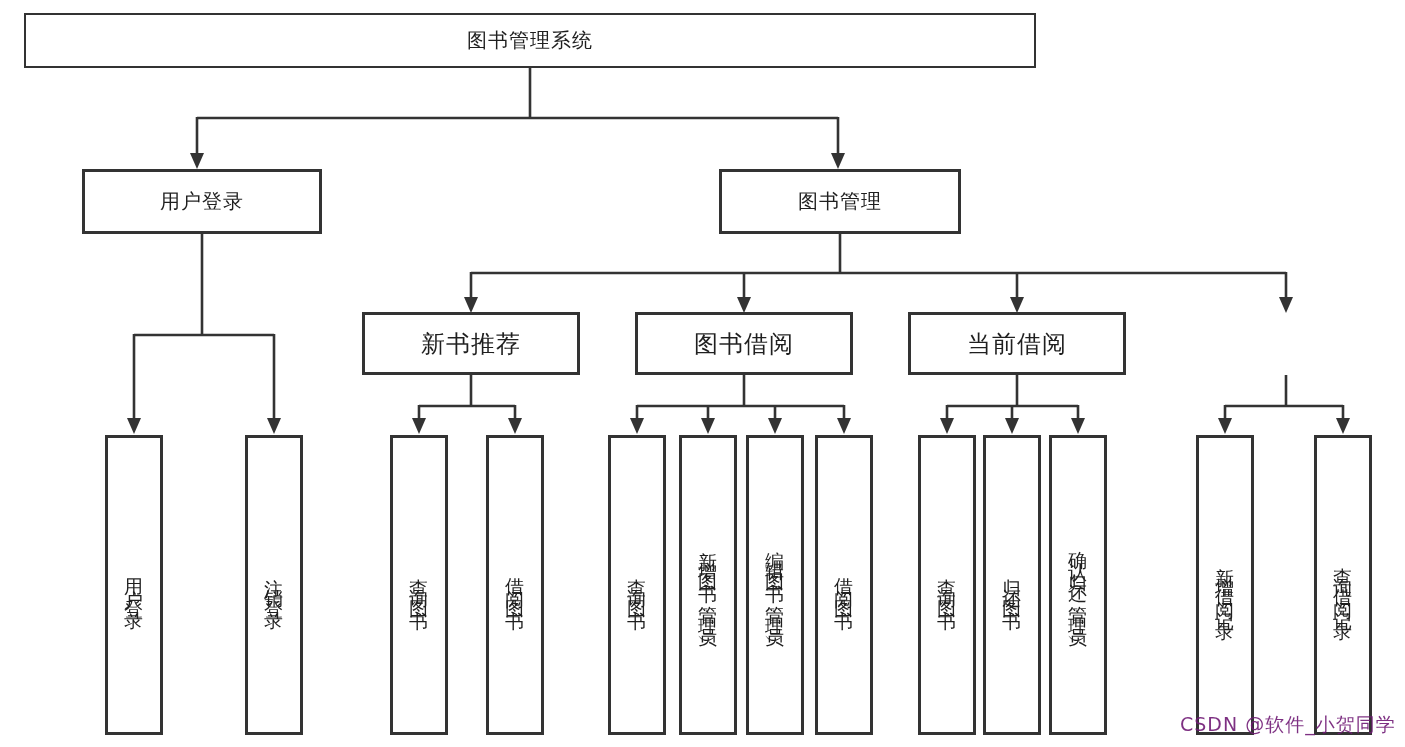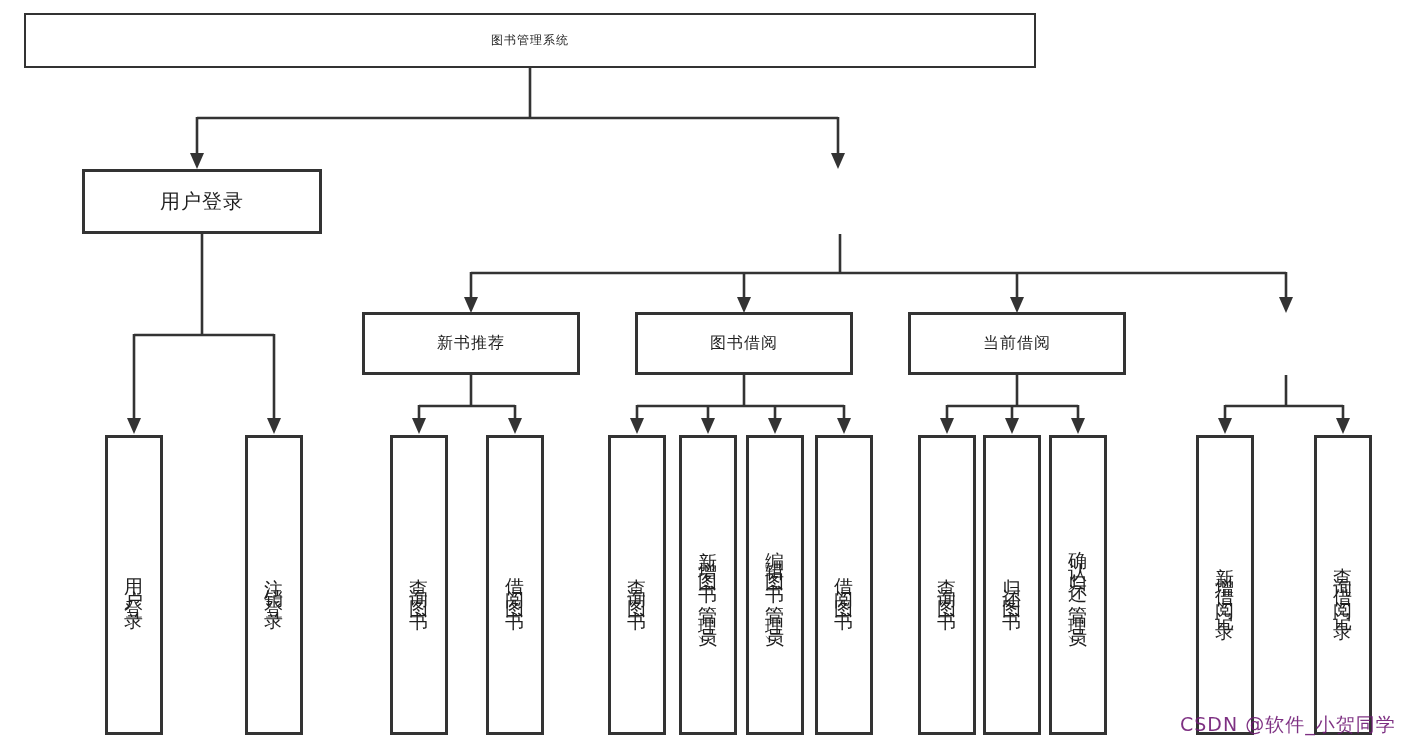--- a/index.html
+++ b/index.html
@@ -13,23 +13,23 @@
   #connectors{position:absolute;left:0;top:0;width:1405px;height:747px;}
   .node{
     position:absolute;
     background:#ffffff;
     border:3px solid #333333;
     color:#1f1f1f;
     display:flex;align-items:center;justify-content:center;
     box-sizing:border-box;
     text-align:center;
   }
-  .root{border-width:2px;font-size:12px;letter-spacing:1px;}
+  .root{border-width:2px;font-size:20px;letter-spacing:1px;}
   .branch{font-size:20px;letter-spacing:1px;}
-  .mid{font-size:16px;letter-spacing:1px;}
+  .mid{font-size:24px;letter-spacing:1px;}
   .leaf{
     writing-mode:vertical-rl;
     text-orientation:mixed;
     font-size:19px;
     letter-spacing:11px;
     line-height:1;
   }
   .watermark{
     position:absolute;
     left:1180px;top:712px;
@@ -108,20 +108,21 @@
       <polygon points="1005,418 1019,418 1012,434"></polygon>
       <polygon points="1071,418 1085,418 1078,434"></polygon>
       <polygon points="1218,418 1232,418 1225,434"></polygon>
       <polygon points="1336,418 1350,418 1343,434"></polygon>
     </g>
   </svg>
 
   <div class="node root" style="left:24px;top:13px;width:1012px;height:55px">图书管理系统</div>
 
   <div class="node branch" style="left:82px;top:169px;width:240px;height:65px">用户登录</div>
+  <div class="node branch" style="left:719px;top:169px;width:242px;height:65px">图书管理</div>
 
   <div class="node mid" style="left:362px;top:312px;width:218px;height:63px">新书推荐</div>
   <div class="node mid" style="left:635px;top:312px;width:218px;height:63px">图书借阅</div>
   <div class="node mid" style="left:908px;top:312px;width:218px;height:63px">当前借阅</div>
 
   <div class="node leaf" style="left:105px;top:435px;width:58px;height:300px">用户登录</div>
   <div class="node leaf" style="left:245px;top:435px;width:58px;height:300px">注销登录</div>
 
   <div class="node leaf" style="left:390px;top:435px;width:58px;height:300px">查询图书</div>
   <div class="node leaf" style="left:486px;top:435px;width:58px;height:300px">借阅图书</div>

